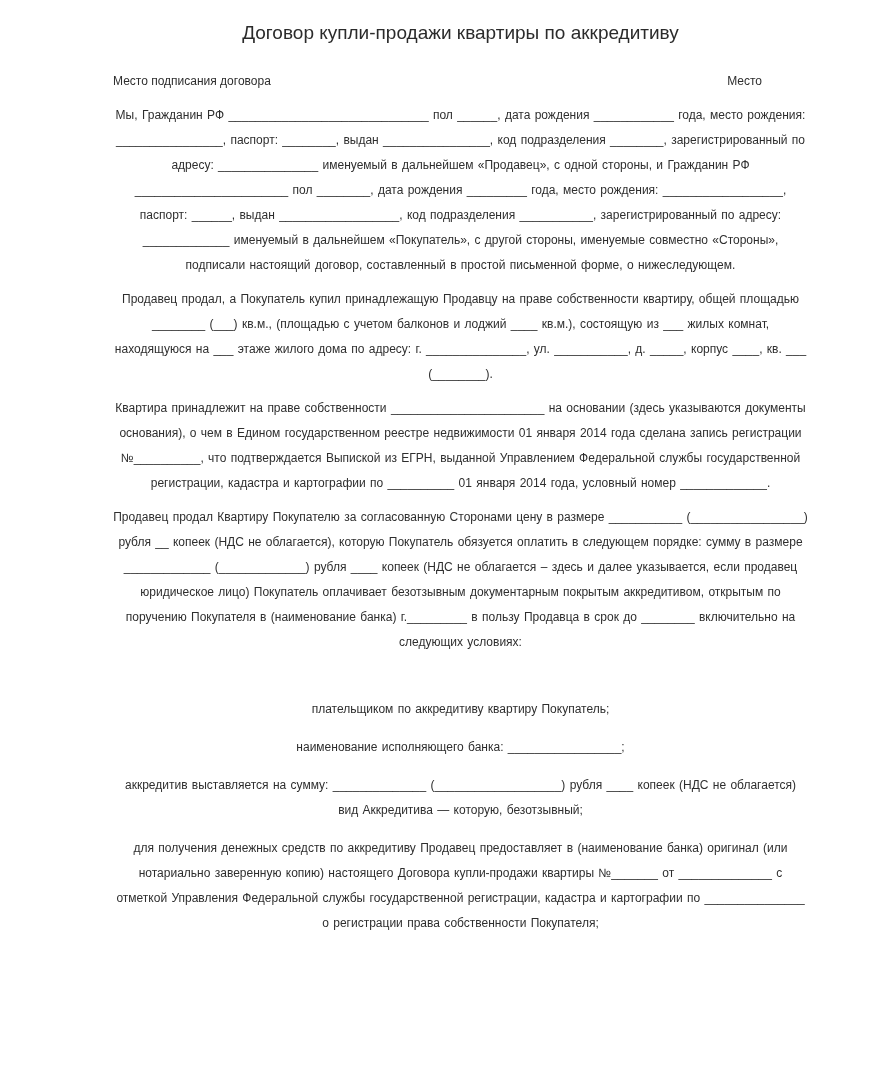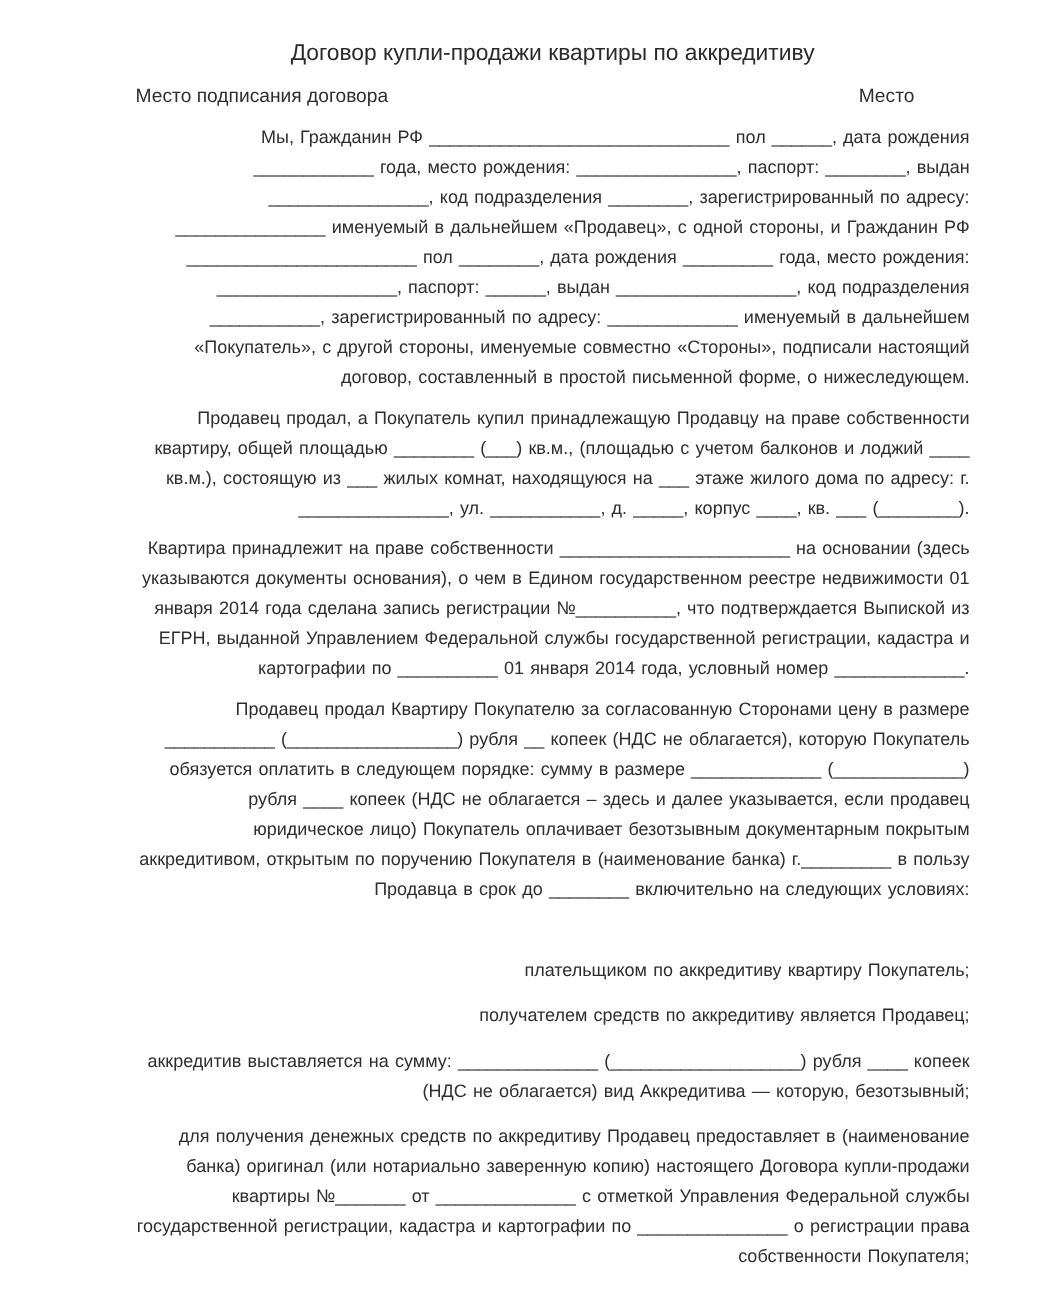--- a/index.html
+++ b/index.html
@@ -18,42 +18,42 @@
     width: 870px;
     height: 1092px;
     background: #ffffff;
     box-sizing: border-box;
     padding: 14px 62px 0 113px;
   }
   .doc-title {
     font-size: 19px;
     font-weight: normal;
     text-align: center;
-    margin: 20px 0 0 0;
+    margin: 8px 0 0 0;
     line-height: 22px;
     color: #2b2b2b;
   }
   .meta {
-    margin-top: 12px;
-    font-size: 16px;
+    margin-top: 25px;
+    font-size: 12px;
     line-height: 25px;
   }
   .meta-row {
     display: flex;
     justify-content: space-between;
     padding-right: 46px;
   }
   .doc-body {
     margin-top: 9px;
   }
   .doc-body p {
-    font-size: 15px;
+    font-size: 12px;
     line-height: 25px;
     margin: 0 0 9px 0;
-    text-align: right;
+    text-align: center;
     word-spacing: 1px;
   }
   .doc-body p.single {
     margin-bottom: 13px;
   }
   .doc-body p.gap-after {
     margin-bottom: 42px;
   }
   .doc-body p.last {
     margin-bottom: 0;
@@ -72,18 +72,18 @@
       <span>Место</span>
     </div>
   </div>
 
   <div class="doc-body">
     <p>Мы, Гражданин РФ ______________________________ пол ______, дата рождения ____________ года, место рождения: ________________, паспорт: ________, выдан ________________, код подразделения ________, зарегистрированный по адресу: _______________ именуемый в дальнейшем «Продавец», с одной стороны, и Гражданин РФ _______________________ пол ________, дата рождения _________ года, место рождения: __________________, паспорт: ______, выдан __________________, код подразделения ___________, зарегистрированный по адресу: _____________ именуемый в дальнейшем «Покупатель», с другой стороны, именуемые совместно «Стороны», подписали настоящий договор, составленный в простой письменной форме, о нижеследующем.</p>
     <p>Продавец продал, а Покупатель купил принадлежащую Продавцу на праве собственности квартиру, общей площадью ________ (___) кв.м., (площадью с учетом балконов и лоджий ____ кв.м.), состоящую из ___ жилых комнат, находящуюся на ___ этаже жилого дома по адресу: г. _______________, ул. ___________, д. _____, корпус ____, кв. ___ (________).</p>
     <p>Квартира принадлежит на праве собственности _______________________ на основании (здесь указываются документы основания), о чем в Едином государственном реестре недвижимости 01 января 2014 года сделана запись регистрации №__________, что подтверждается Выпиской из ЕГРН, выданной Управлением Федеральной службы государственной регистрации, кадастра и картографии по __________ 01 января 2014 года, условный номер _____________.</p>
     <p class="gap-after">Продавец продал Квартиру Покупателю за согласованную Сторонами цену в размере ___________ (_________________) рубля __ копеек (НДС не облагается), которую Покупатель обязуется оплатить в следующем порядке: сумму в размере _____________ (_____________) рубля ____ копеек (НДС не облагается – здесь и далее указывается, если продавец юридическое лицо) Покупатель оплачивает безотзывным документарным покрытым аккредитивом, открытым по поручению Покупателя в (наименование банка) г._________ в пользу Продавца в срок до ________ включительно на следующих условиях:</p>
     <p class="single">плательщиком по аккредитиву квартиру Покупатель;</p>
-    <p class="single">получателем средств по аккредитиву является Продавец;</p>
+    <p class="single">наименование исполняющего банка: _________________;</p>
     <p class="single">аккредитив выставляется на сумму: ______________ (___________________) рубля ____ копеек (НДС не облагается) вид Аккредитива — которую, безотзывный;</p>
     <p class="last">для получения денежных средств по аккредитиву Продавец предоставляет в (наименование банка) оригинал (или нотариально заверенную копию) настоящего Договора купли-продажи квартиры №_______ от ______________ с отметкой Управления Федеральной службы государственной регистрации, кадастра и картографии по _______________ о регистрации права собственности Покупателя;</p>
   </div>
 
 </div>
 
 </body></html>

